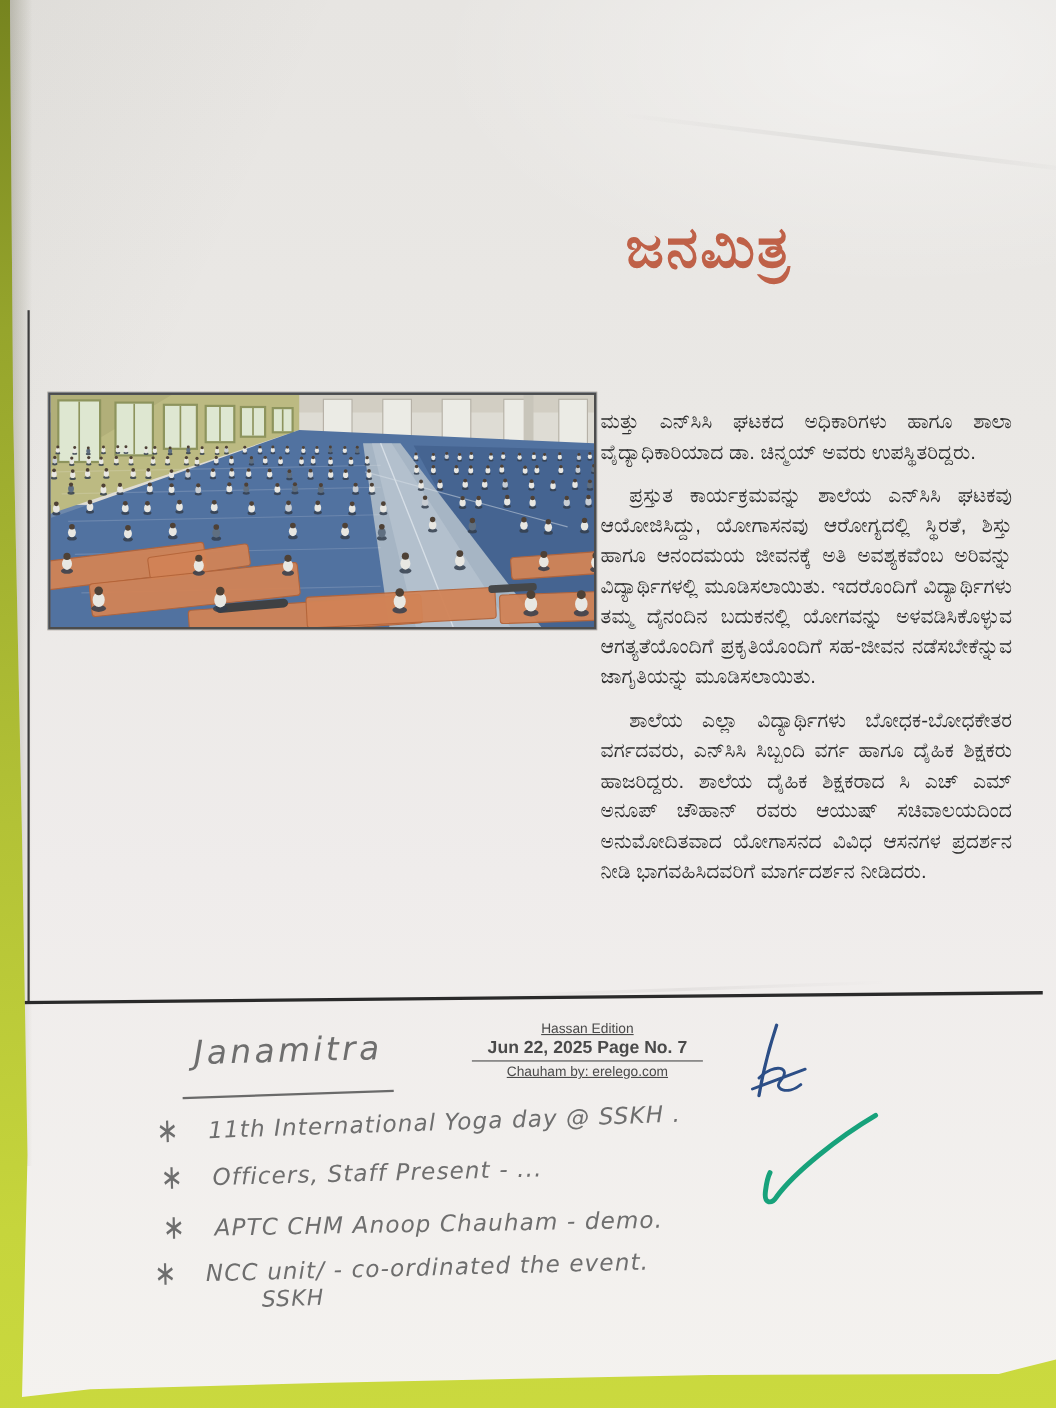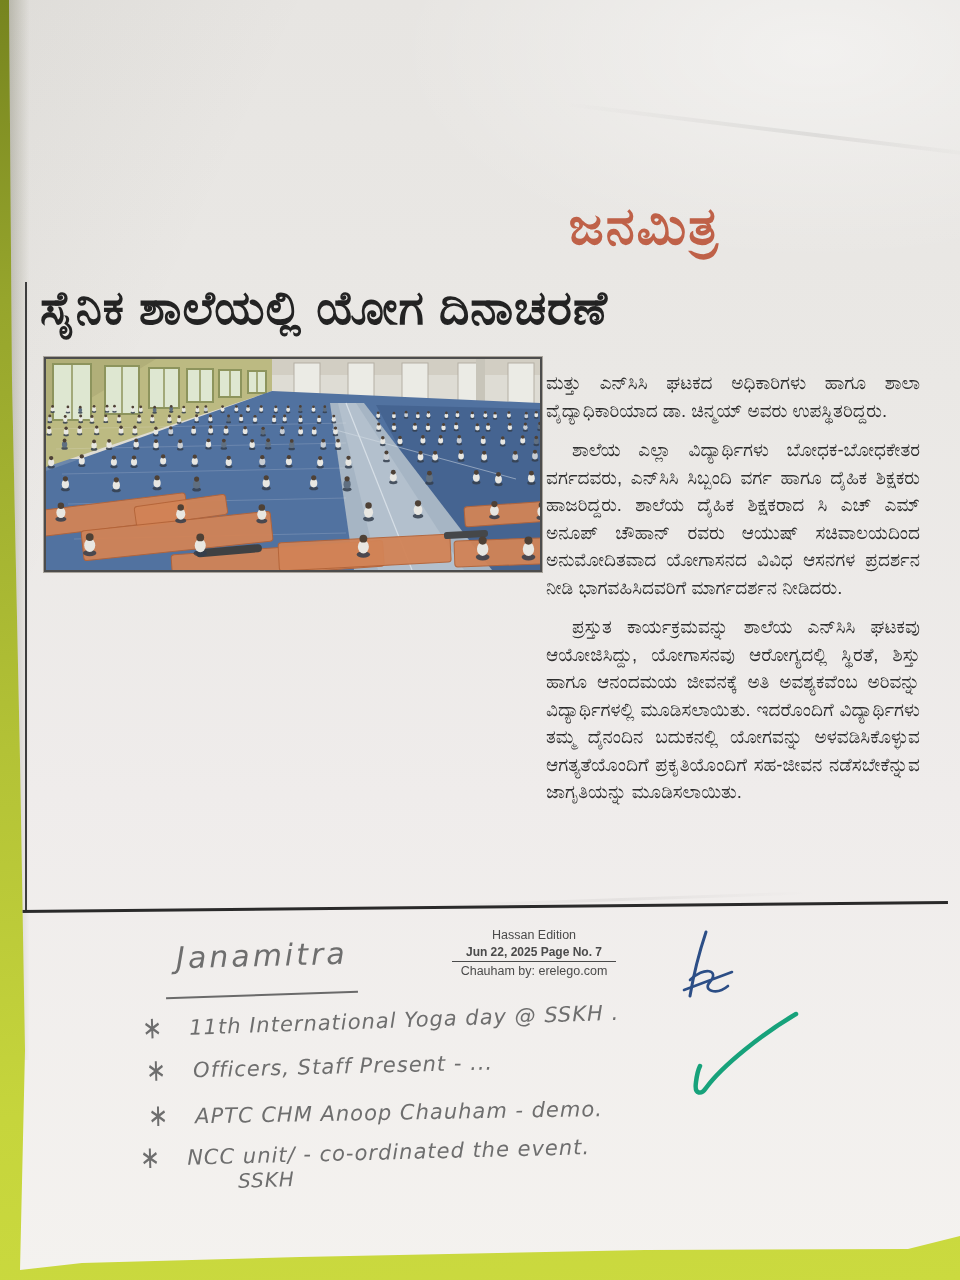--- a/index.html
+++ b/index.html
@@ -29,23 +29,23 @@
   .photo-frame svg{display:block;}
   .col{position:absolute;overflow:hidden;color:#2d2d2d;text-align:justify;
        font-size:18.5px;line-height:27.5px;}
   .col-left{left:32px;top:574px;width:452px;height:334px;}
   .col-right{left:546px;top:357px;width:374px;height:552px;}
   .col p{margin:12px 0 2px 0;}
   .col p.indent{text-indent:26px;}
   .hrule{position:absolute;left:12px;top:910px;width:936px;height:2.5px;background:#2a2a2a;
          transform:rotate(-0.55deg);transform-origin:left center;}
 
-  .stamp{position:absolute;left:400px;top:928px;width:268px;text-align:center;color:#4a4a4a;}
+  .stamp{position:absolute;left:400px;top:928px;width:268px;text-align:center;color:#4a4a4a;text-decoration:underline;}
   .stamp .s1{font-size:12.5px;}
-  .stamp .s2{font-size:12px;font-weight:bold;margin-top:2px;display:inline-block;
+  .stamp .s2{font-size:16px;font-weight:bold;margin-top:2px;display:inline-block;
              border-bottom:1.6px solid #4a4a4a;padding:0 14px 2px 14px;}
   .stamp .s3{font-size:12.5px;margin-top:2px;}
 
   .hw{position:absolute;font-family:"DejaVu Sans",sans-serif;font-style:italic;color:#6e6e6e;}
   .hw-title{left:176px;top:938px;font-size:30px;letter-spacing:3px;transform:rotate(-1.5deg);}
   .hw-underline{position:absolute;left:166px;top:994px;width:192px;height:2px;background:#6a6a6a;
                 transform:rotate(-2deg);}
   .hw-note{font-size:21px;letter-spacing:1px;white-space:nowrap;}
   .hw-note .bullet{display:inline-block;margin-right:26px;font-size:24px;transform:scaleY(1.3);}
   .n1{left:142px;top:1006px;transform:rotate(-2deg);}
@@ -61,21 +61,20 @@
 <body>
 
 <div class="scene">
   <div class="paper">
     <div class="edge-shade"></div>
     <div class="crease"></div>
     <div class="crease2"></div>
 
     <div class="masthead" style="color: rgb(191, 97, 72);">ಜನಮಿತ್ರ</div>
 
-    <div class="headline">ಸೈನಿಕ ಶಾಲೆಯಲ್ಲಿ ಯೋಗ ದಿನಾಚರಣೆ</div>
 
     <div class="vrule"></div>
 
     <div class="photo-frame">
       <svg id="photo-svg" width="494" height="211" viewBox="0 0 494 211" xmlns="http://www.w3.org/2000/svg">
           <rect x="0" y="0" width="494" height="100" fill="#e7e2d7"></rect>
           <rect x="0" y="0" width="494" height="16" fill="#d9d3c5"></rect>
           <rect x="248" y="4" width="26" height="44" fill="#f5f2ea" stroke="#b9b2a4" stroke-width="1"></rect>
           <rect x="302" y="4" width="26" height="44" fill="#f5f2ea" stroke="#b9b2a4" stroke-width="1"></rect>
           <rect x="356" y="4" width="26" height="44" fill="#f5f2ea" stroke="#b9b2a4" stroke-width="1"></rect>
@@ -586,22 +585,22 @@
           <circle cx="482.4744415283203" cy="181.61502925157546" r="4.050000000000001" fill="#4a3a2c"></circle>
           <rect x="0" y="0" width="494" height="211" fill="#7d94b5" opacity="0.08"></rect>
         </svg>
     </div>
 
     <div class="col col-left">
     </div>
 
     <div class="col col-right">
       <p>ಮತ್ತು ಎನ್‌ಸಿಸಿ ಘಟಕದ ಅಧಿಕಾರಿಗಳು ಹಾಗೂ ಶಾಲಾ ವೈದ್ಯಾಧಿಕಾರಿಯಾದ ಡಾ. ಚಿನ್ಮಯ್ ಅವರು ಉಪಸ್ಥಿತರಿದ್ದರು.</p>
+      <p class="indent">ಪ್ರಸ್ತುತ ಕಾರ್ಯಕ್ರಮವನ್ನು ಶಾಲೆಯ ಎನ್‌ಸಿಸಿ ಘಟಕವು ಆಯೋಜಿಸಿದ್ದು, ಯೋಗಾಸನವು ಆರೋಗ್ಯದಲ್ಲಿ ಸ್ಥಿರತೆ, ಶಿಸ್ತು ಹಾಗೂ ಆನಂದಮಯ ಜೀವನಕ್ಕೆ ಅತಿ ಅವಶ್ಯಕವೆಂಬ ಅರಿವನ್ನು ವಿದ್ಯಾರ್ಥಿಗಳಲ್ಲಿ ಮೂಡಿಸಲಾಯಿತು. ಇದರೊಂದಿಗೆ ವಿದ್ಯಾರ್ಥಿಗಳು ತಮ್ಮ ದೈನಂದಿನ ಬದುಕನಲ್ಲಿ ಯೋಗವನ್ನು ಅಳವಡಿಸಿಕೊಳ್ಳುವ ಆಗತ್ಯತೆಯೊಂದಿಗೆ ಪ್ರಕೃತಿಯೊಂದಿಗೆ ಸಹ-ಜೀವನ ನಡೆಸಬೇಕೆನ್ನುವ ಜಾಗೃತಿಯನ್ನು ಮೂಡಿಸಲಾಯಿತು.</p>
       <p class="indent">ಶಾಲೆಯ ಎಲ್ಲಾ ವಿದ್ಯಾರ್ಥಿಗಳು ಬೋಧಕ-ಬೋಧಕೇತರ ವರ್ಗದವರು, ಎನ್‌ಸಿಸಿ ಸಿಬ್ಬಂದಿ ವರ್ಗ ಹಾಗೂ ದೈಹಿಕ ಶಿಕ್ಷಕರು ಹಾಜರಿದ್ದರು. ಶಾಲೆಯ ದೈಹಿಕ ಶಿಕ್ಷಕರಾದ ಸಿ ಎಚ್ ಎಮ್ ಅನೂಪ್ ಚೌಹಾನ್ ರವರು ಆಯುಷ್ ಸಚಿವಾಲಯದಿಂದ ಅನುಮೋದಿತವಾದ ಯೋಗಾಸನದ ವಿವಿಧ ಆಸನಗಳ ಪ್ರದರ್ಶನ ನೀಡಿ ಭಾಗವಹಿಸಿದವರಿಗೆ ಮಾರ್ಗದರ್ಶನ ನೀಡಿದರು.</p>
-      <p class="indent">ಪ್ರಸ್ತುತ ಕಾರ್ಯಕ್ರಮವನ್ನು ಶಾಲೆಯ ಎನ್‌ಸಿಸಿ ಘಟಕವು ಆಯೋಜಿಸಿದ್ದು, ಯೋಗಾಸನವು ಆರೋಗ್ಯದಲ್ಲಿ ಸ್ಥಿರತೆ, ಶಿಸ್ತು ಹಾಗೂ ಆನಂದಮಯ ಜೀವನಕ್ಕೆ ಅತಿ ಅವಶ್ಯಕವೆಂಬ ಅರಿವನ್ನು ವಿದ್ಯಾರ್ಥಿಗಳಲ್ಲಿ ಮೂಡಿಸಲಾಯಿತು. ಇದರೊಂದಿಗೆ ವಿದ್ಯಾರ್ಥಿಗಳು ತಮ್ಮ ದೈನಂದಿನ ಬದುಕನಲ್ಲಿ ಯೋಗವನ್ನು ಅಳವಡಿಸಿಕೊಳ್ಳುವ ಆಗತ್ಯತೆಯೊಂದಿಗೆ ಪ್ರಕೃತಿಯೊಂದಿಗೆ ಸಹ-ಜೀವನ ನಡೆಸಬೇಕೆನ್ನುವ ಜಾಗೃತಿಯನ್ನು ಮೂಡಿಸಲಾಯಿತು.</p>
     </div>
 
     <div class="hrule"></div>
 
     <div class="stamp">
       <div class="s1">Hassan Edition</div>
       <div><span class="s2">Jun 22, 2025 Page No. 7</span></div>
       <div class="s3">Chauham by: erelego.com</div>
     </div>
 

